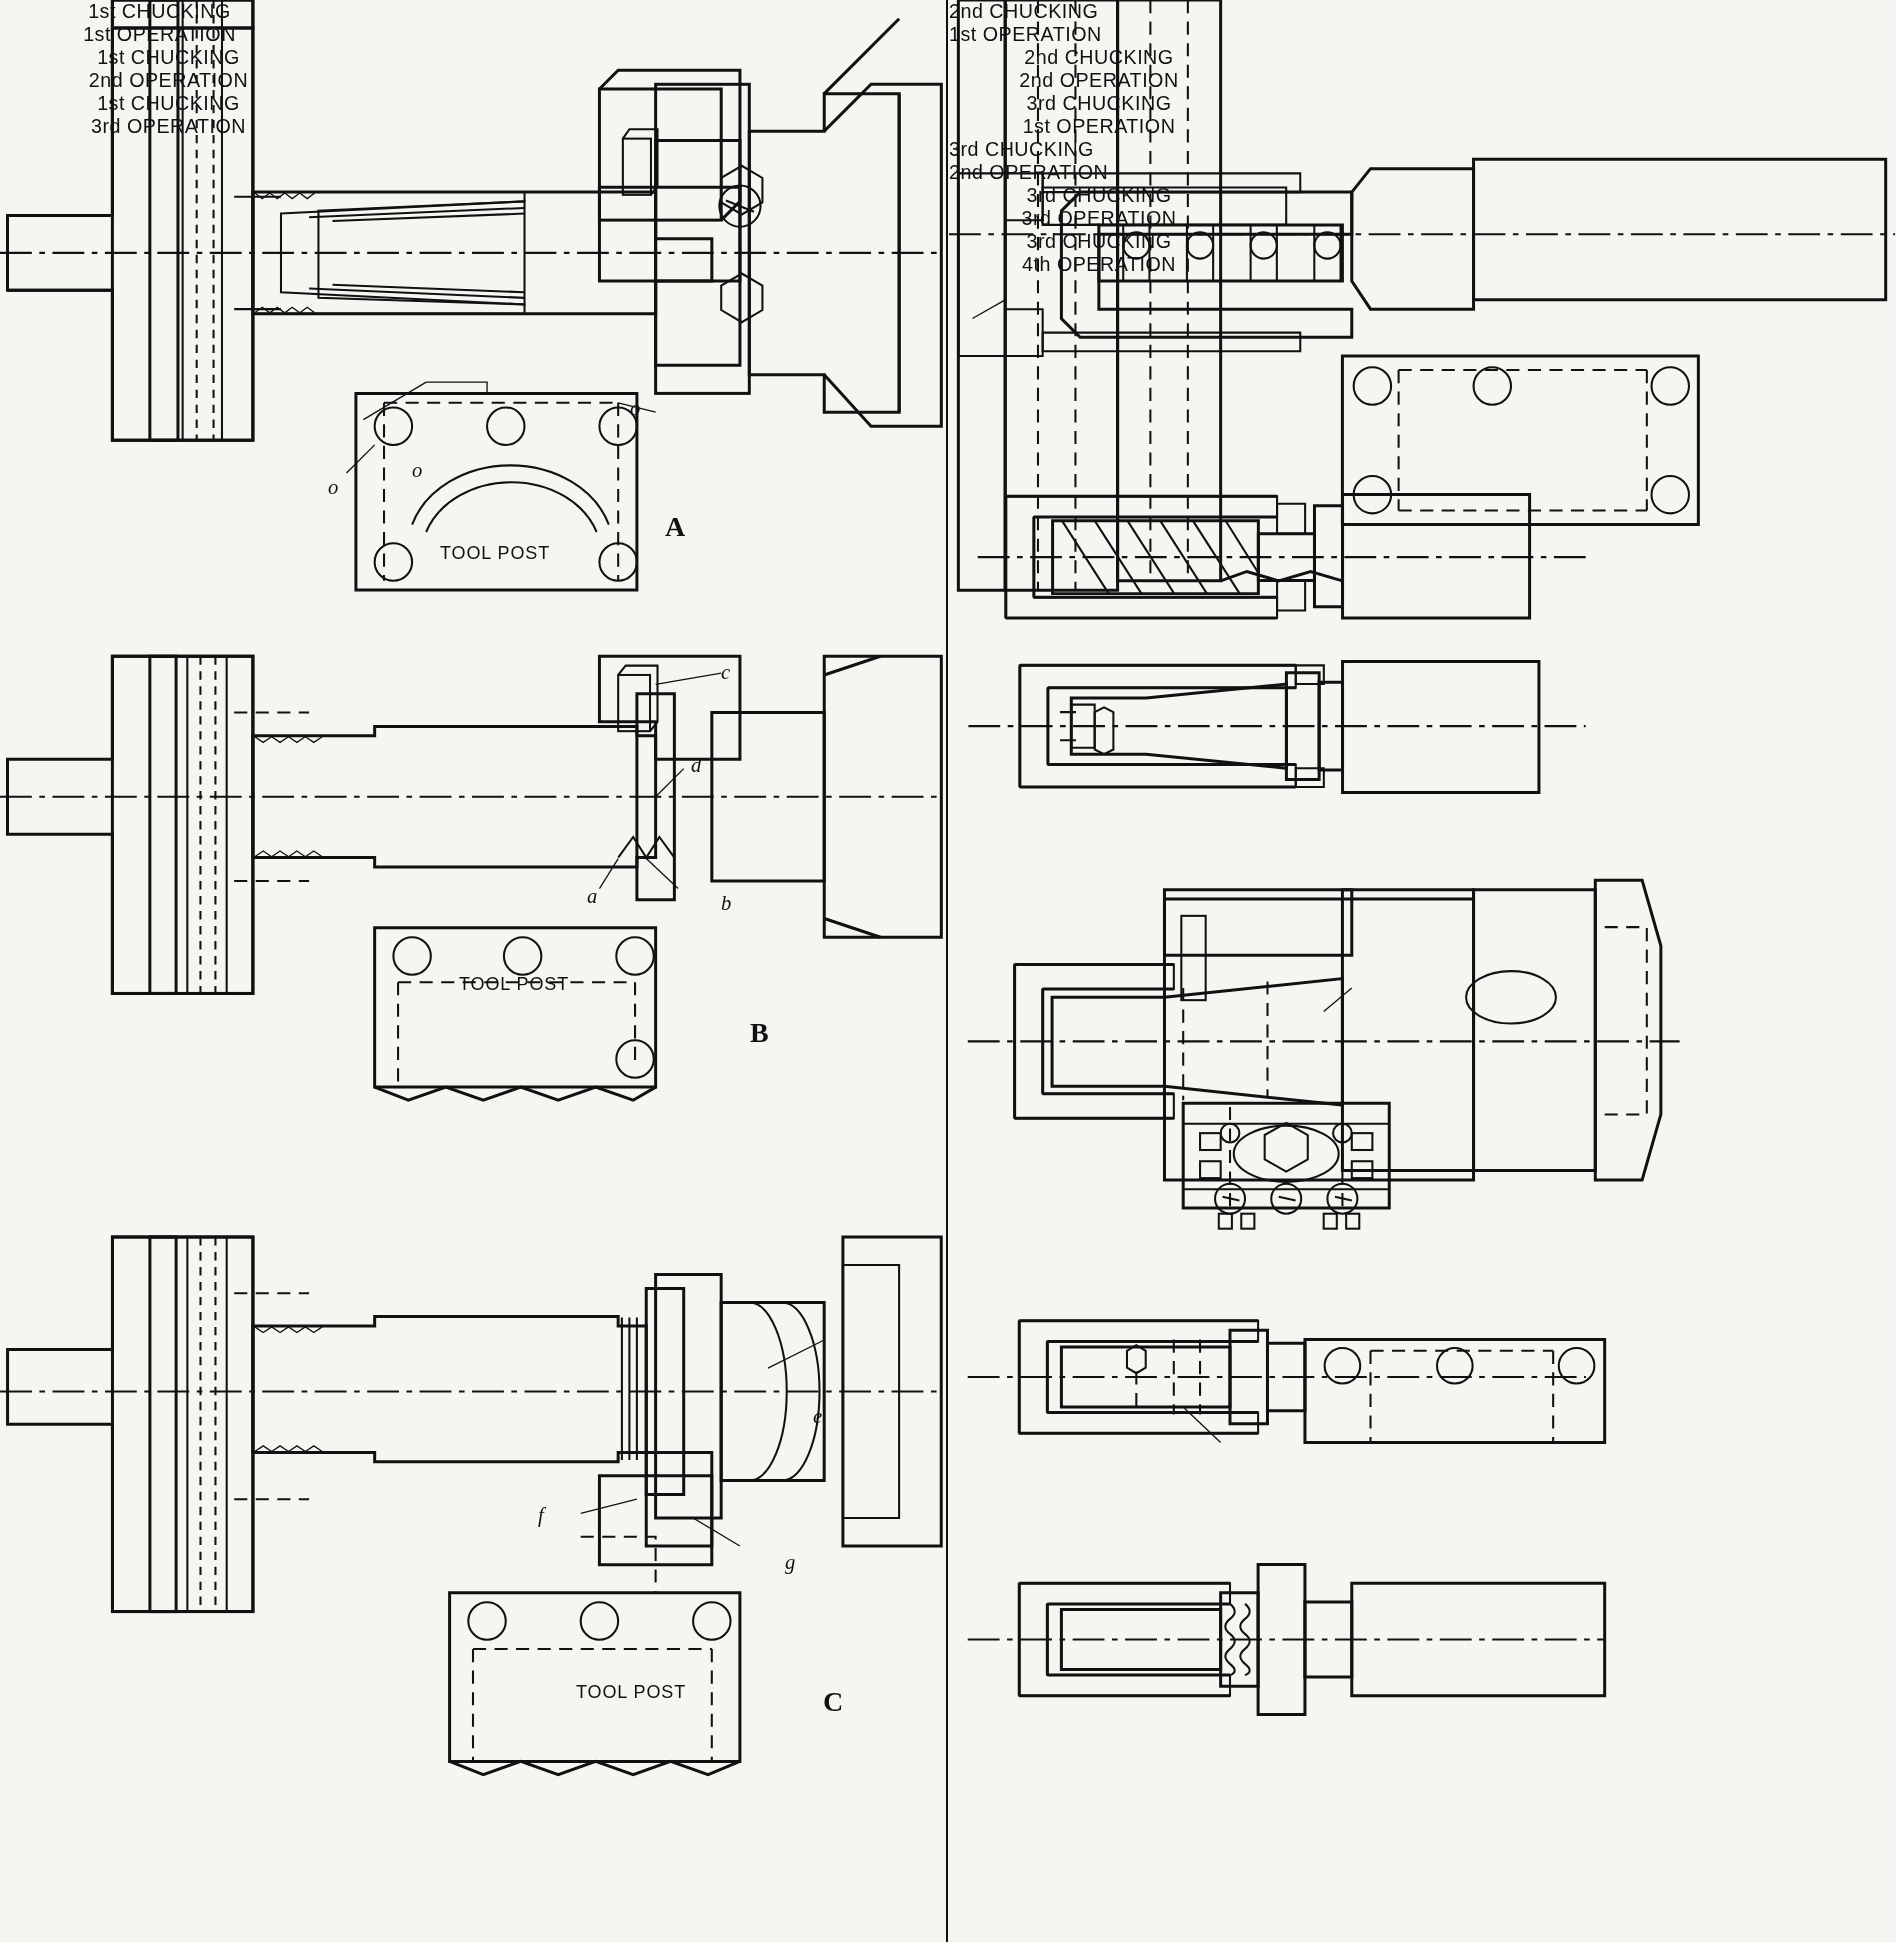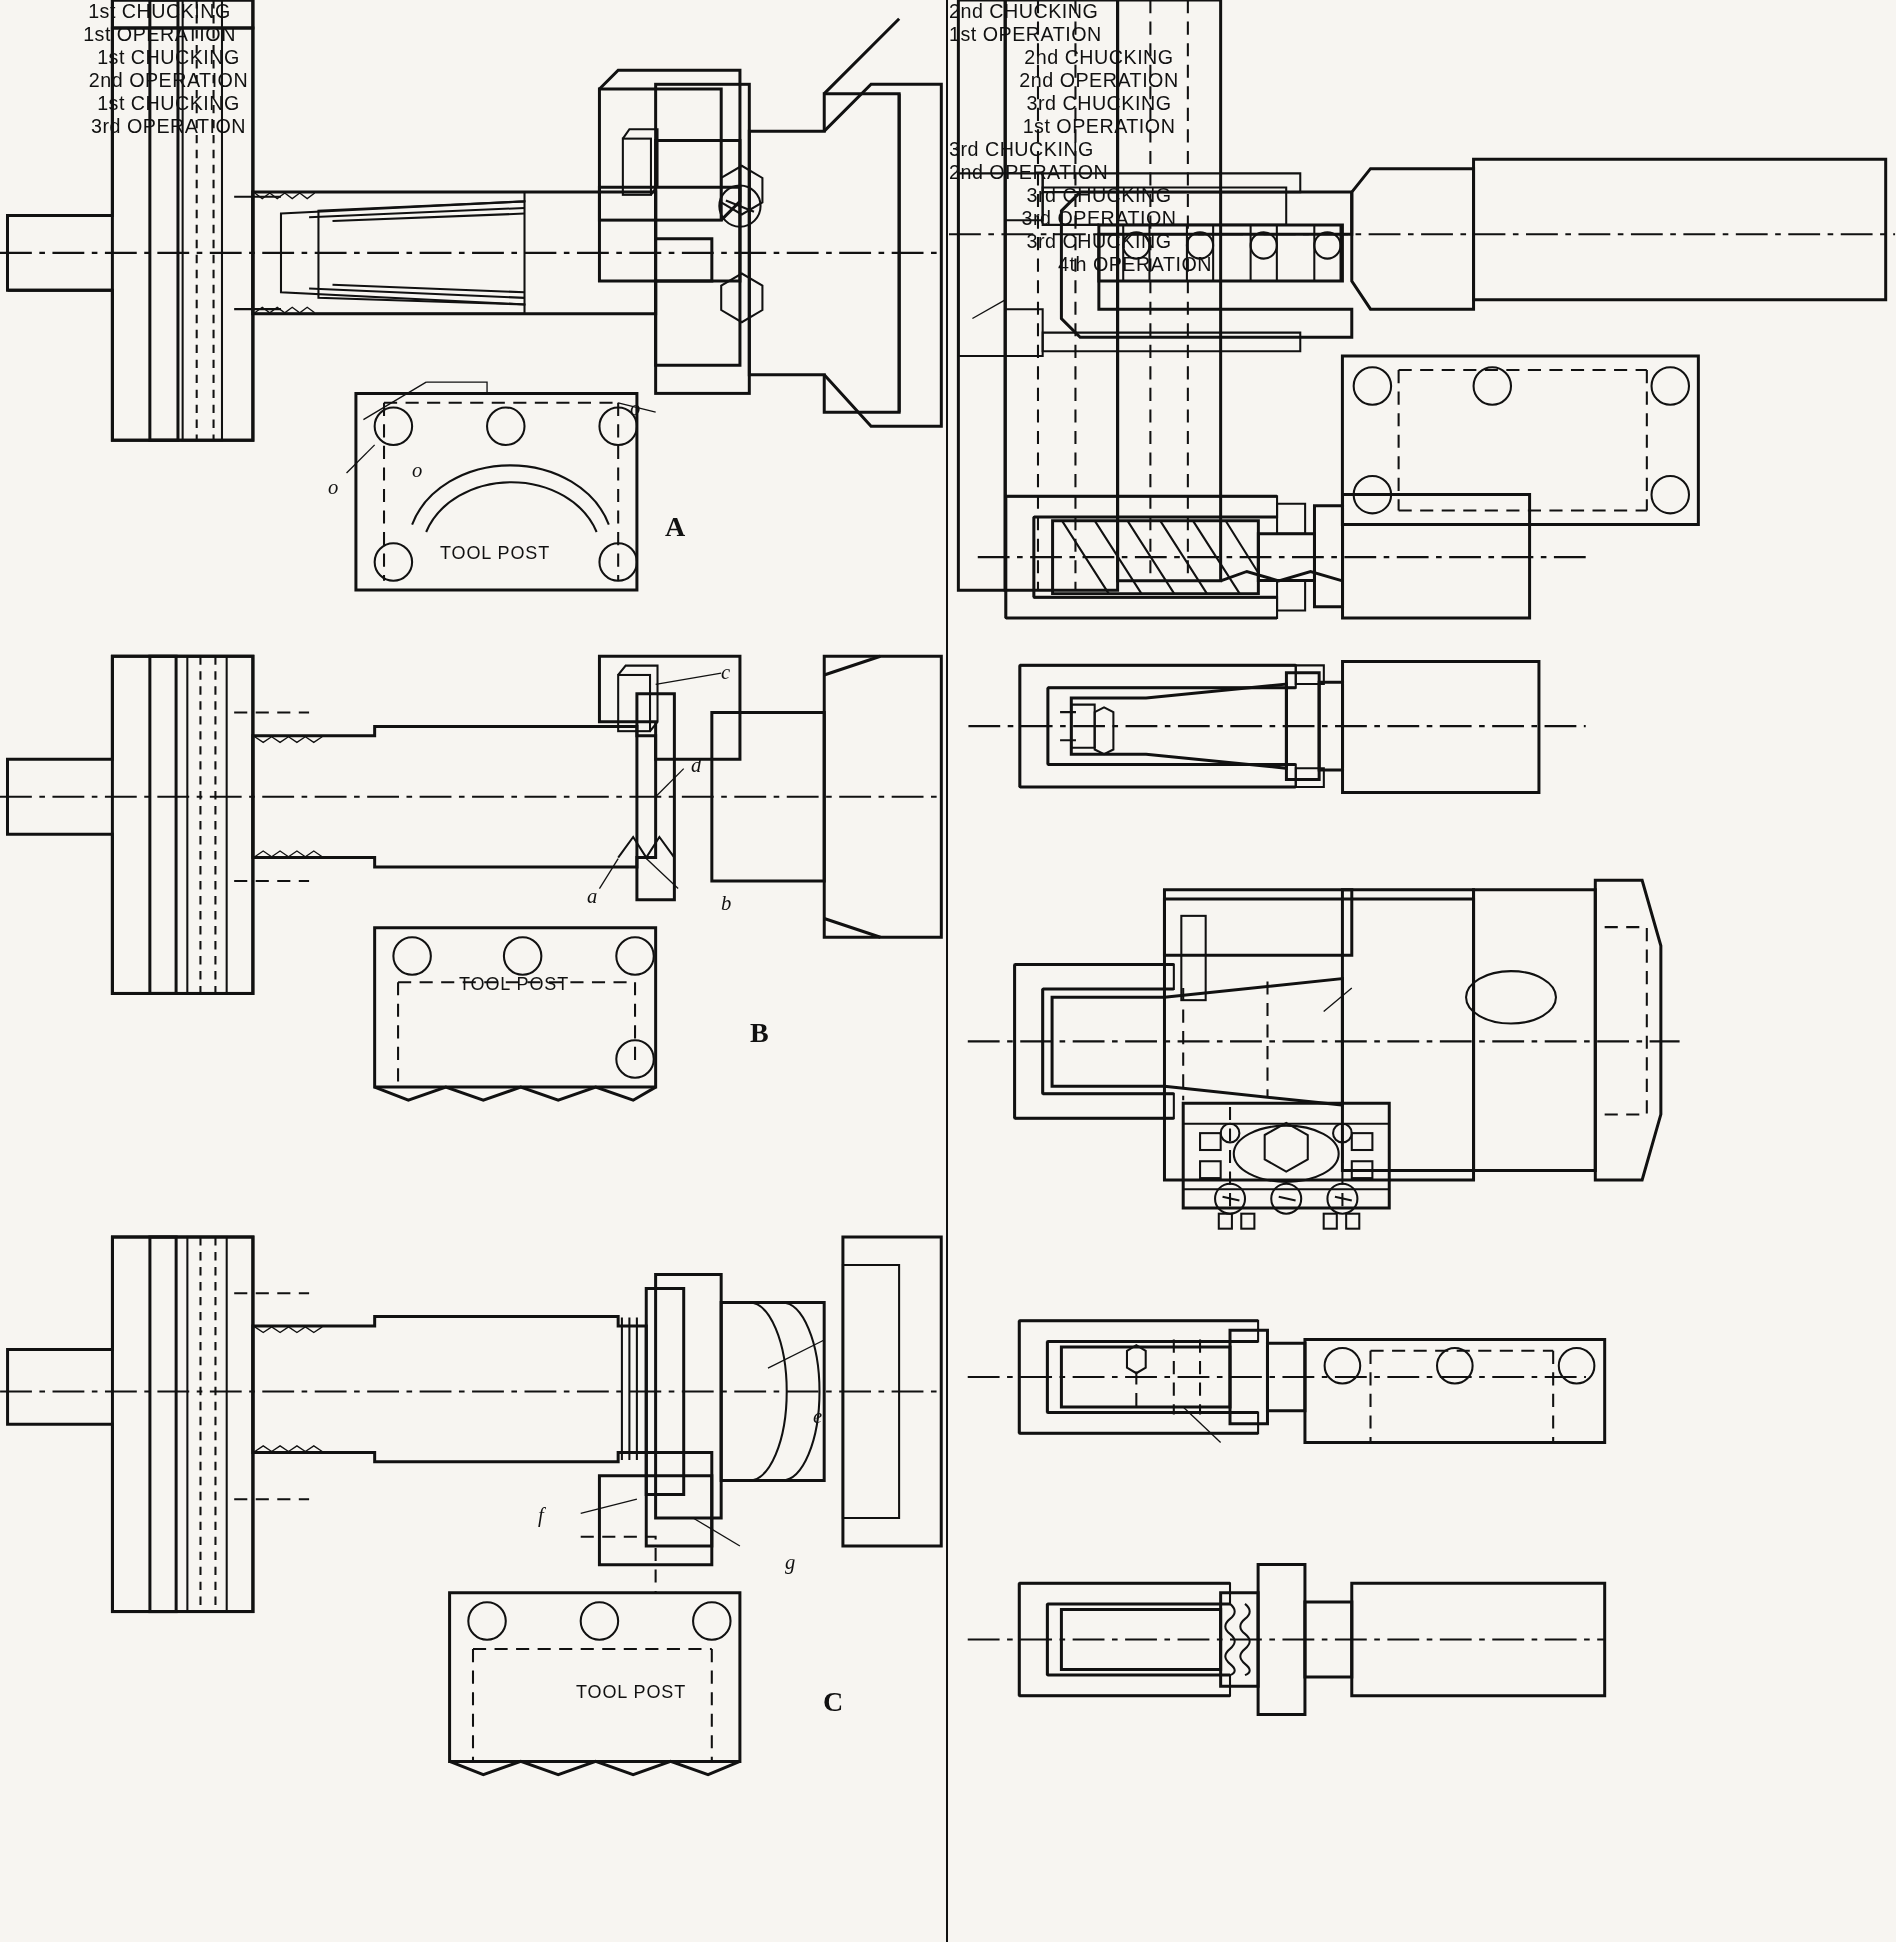--- a/index.html
+++ b/index.html
@@ -351,18 +351,18 @@
 
       <path class="ln lw2" d="M300,52 q10,8 0,16 q-10,8 0,16 q10,8 0,16 q-10,8 0,16 q10,8 0,12"></path>
       <path class="ln lw2" d="M316,52 q10,8 0,16 q-10,8 0,16 q10,8 0,16 q-10,8 0,16 q10,8 0,12"></path>
       <path class="ln lw3 wht" d="M330,10 L380,10 L380,170 L330,170 Z"></path>
       <path class="ln lw3 wht" d="M380,50 L430,50 L430,130 L380,130 Z"></path>
       <path class="ln lw3 wht" d="M430,30 L700,30 L700,150 L430,150 Z"></path>
       <line class="ln lw2 center" x1="20" y1="90" x2="700" y2="90"></line>
     </svg>
 
     <div class="cap" style="left:824px;top:1832px;width:300px;"><span>3rd CHUCKING</span></div>
-    <div class="cap" style="left:824px;top:1862px;width:300px;padding-left:36px;"><span>4th OPERATION</span></div>
+    <div class="cap" style="left:824px;top:1862px;width:300px;"><span>4th OPERATION</span></div>
 
   </div>
 
 </div>
 
 
 </body></html>

